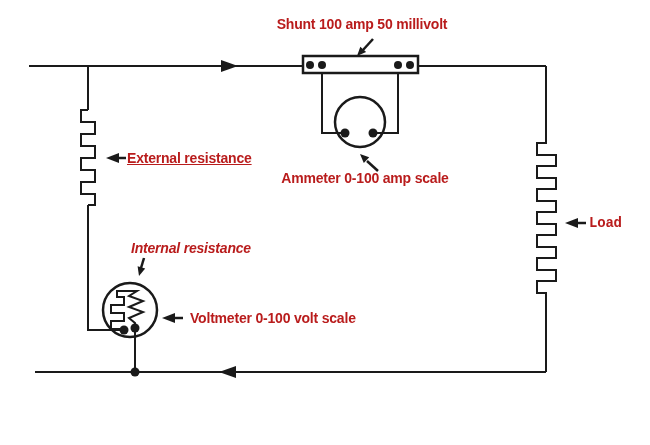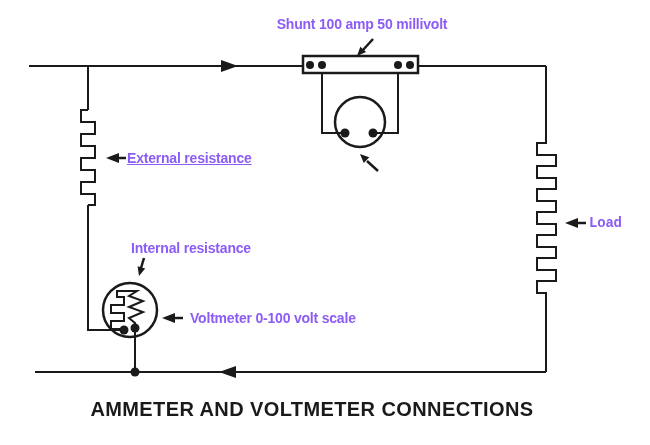--- a/index.html
+++ b/index.html
@@ -11,21 +11,21 @@
     overflow:hidden;
   }
   .stage svg{position:absolute;left:0;top:0;}
   .lbl{
     position:absolute;
     white-space:nowrap;
     font-weight:700;
     font-size:14px;
     line-height:16px;
     letter-spacing:-0.2px;
-    color:#8b5cf6;
+    color:#b91c1c;
   }
   .lbl.center{transform:translateX(-50%);}
   .title{
     position:absolute;
     white-space:nowrap;
     transform:translateX(-50%);
     font-weight:700;
     font-size:20px;
     letter-spacing:0.4px;
     color:#1a1a1a;
@@ -93,22 +93,22 @@
     <g>
       <path d="M576,223 H586" stroke="#1a1a1a" stroke-width="2.5"></path>
       <polygon points="565,223 578,218 578,228" fill="#1a1a1a"></polygon>
     </g>
   </svg>
 
   <div class="lbl center" style="left:362px; top:16px;">Shunt 100 amp 50 millivolt</div>
 
   <div class="lbl" style="left:127px; top:150px;text-decoration:underline;">External resistance</div>
 
+  <div class="lbl center" style="left:365px; top:170px;">Ammeter 0-100 amp scale</div>
 
-  <div class="lbl" style="left:131px; top:240px;">Internal resistance</div>
+  <div class="lbl" style="left:131px; top:240px;font-style:italic;">Internal resistance</div>
 
   <div class="lbl" style="left:190px; top:310px;">Voltmeter 0-100 volt scale</div>
 
   <div class="lbl" style="left:589px; top:215px;font-family:Liberation Mono, monospace;">Load</div>
 
-  <div class="title" style="left:312px; top:398px;">AMMETER AND VOLTMETER CONNECTIONS</div>
 
 </div>
 
 </body></html>

